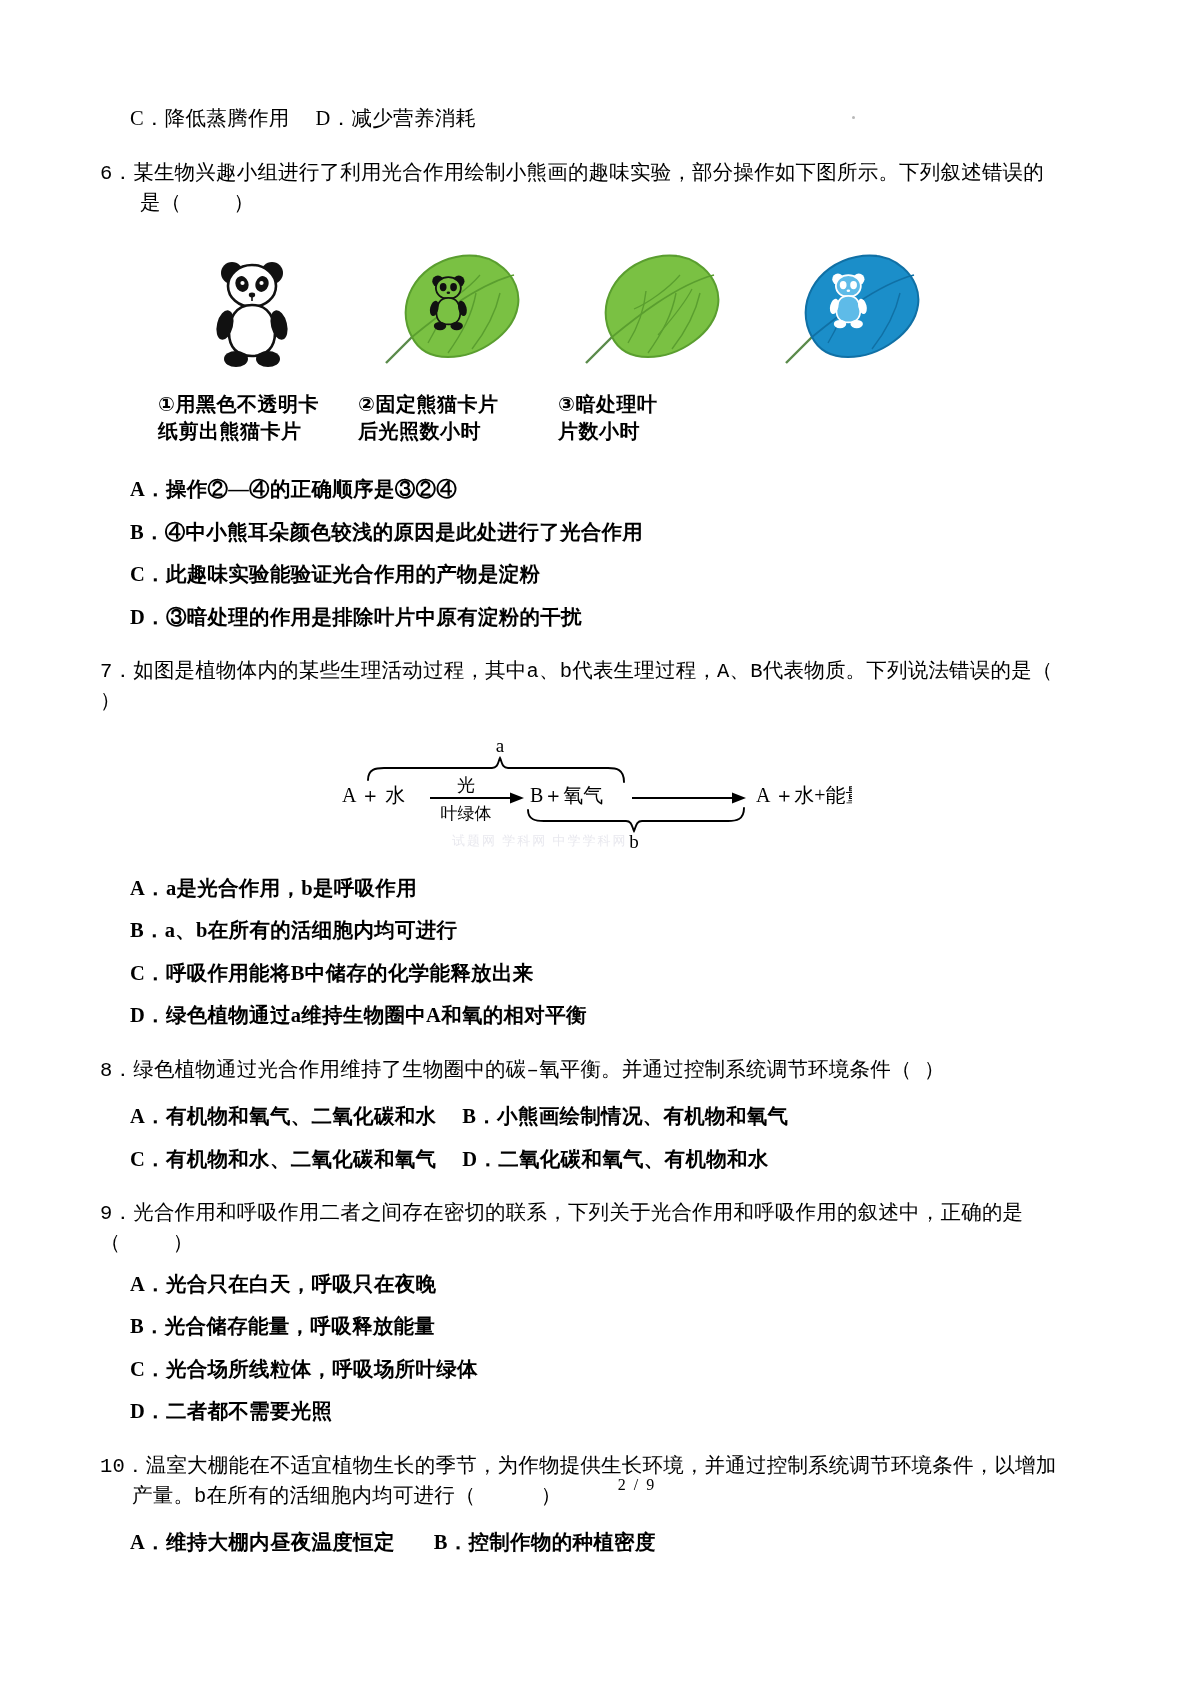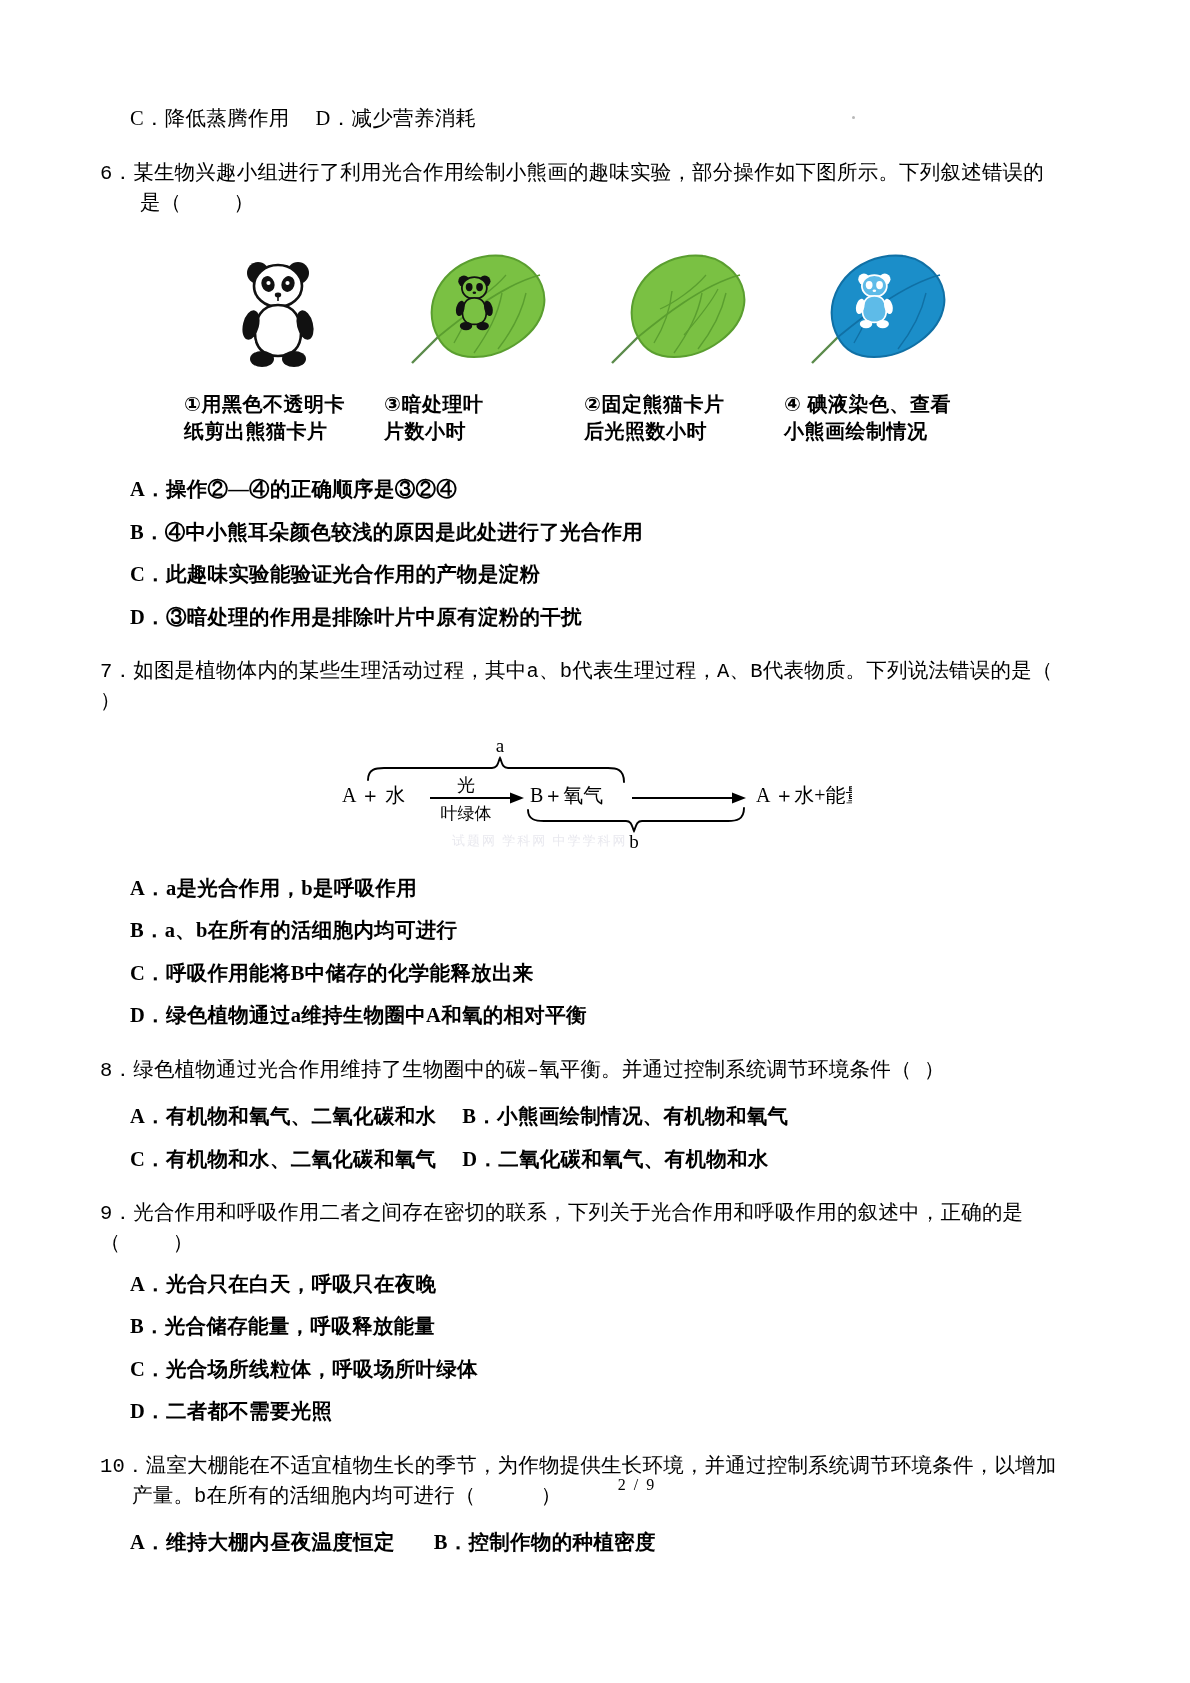--- a/index.html
+++ b/index.html
@@ -67,21 +67,21 @@
   .gap-6   { height: 26px; }
   .gap-8   { height: 14px; }
   .gap-10  { height: 20px; }
   .gap-12  { height: 22px; }
   .gap-14  { height: 30px; }
   .gap-16  { height: 34px; }
 
   
   .fig6 {
     margin-top: 28px;
-    margin-left: 78px;
+    margin-left: 52px;
     width: 800px;
   }
   .fig6-row {
     display: flex;
     align-items: flex-end;
     height: 130px;
   }
   .fig6-cell {
     width: 200px;
     display: flex;
@@ -250,30 +250,26 @@
           </svg>
         </div>
       </div>
 
       <div class="fig6-caps">
         <div class="fig6-cap">
           <div>①用黑色不透明卡</div>
           <div>纸剪出熊猫卡片</div>
         </div>
         <div class="fig6-cap">
+          <div>②固定熊猫卡片</div>
+          <div>后光照数小时</div>
+        </div>
+        <div class="fig6-cap">
           <div>③暗处理叶</div>
           <div>片数小时</div>
-        </div>
-        <div class="fig6-cap">
-          <div>②固定熊猫卡片</div>
-          <div>后光照数小时</div>
-        </div>
-        <div class="fig6-cap">
-          <div>④ 碘液染色、查看</div>
-          <div>小熊画绘制情况</div>
         </div>
       </div>
     </div>
 
     <div class="gap-16"></div>
 
     <div class="opt indent-opt">A．操作②—④的正确顺序是③②④</div>
     <div class="gap-12"></div>
     <div class="opt indent-opt">B．④中小熊耳朵颜色较浅的原因是此处进行了光合作用</div>
     <div class="gap-12"></div>

